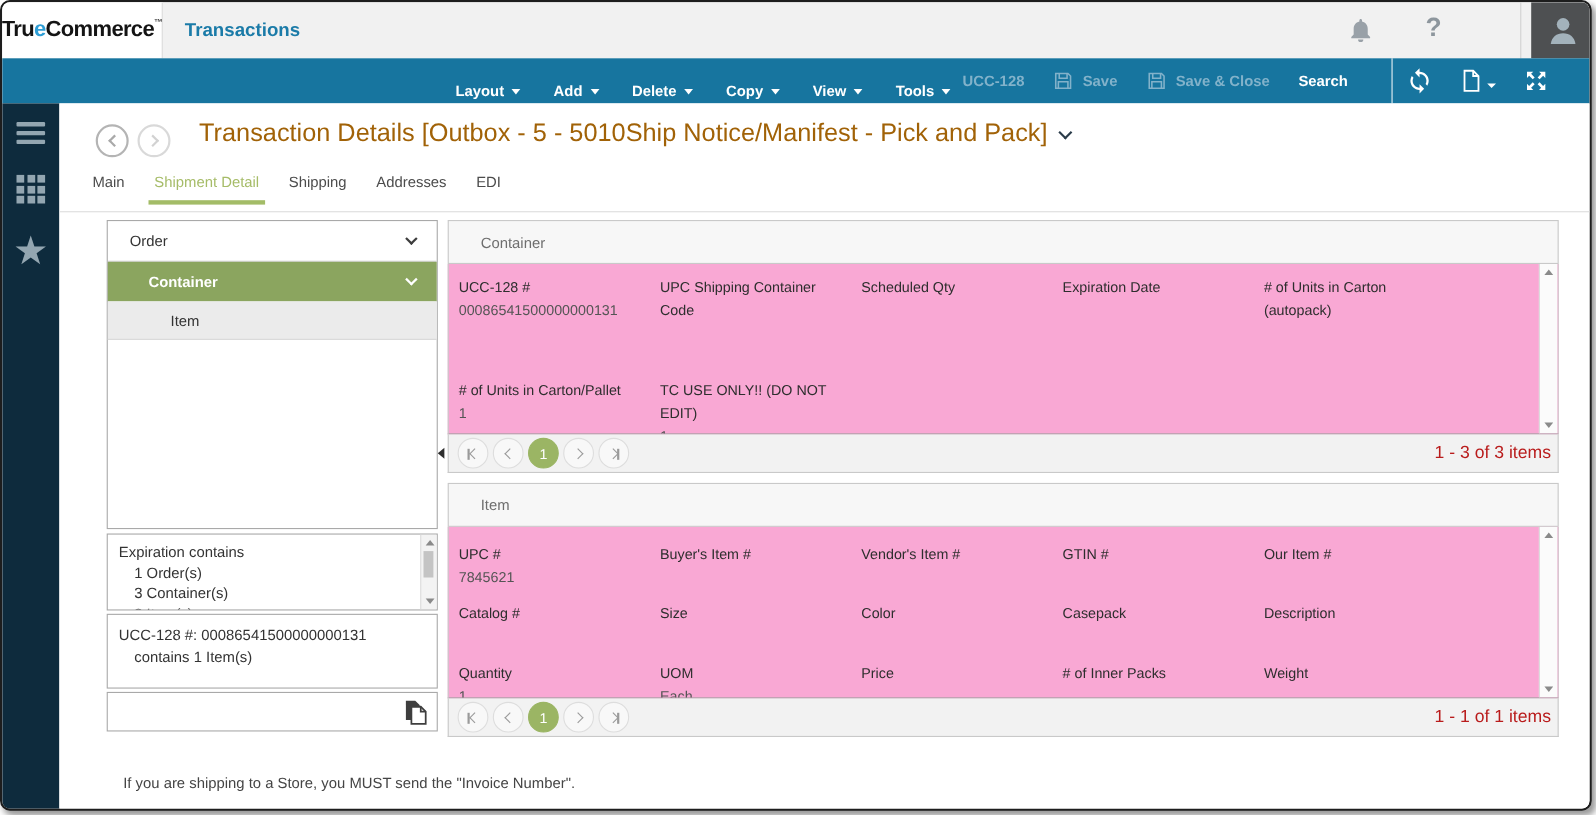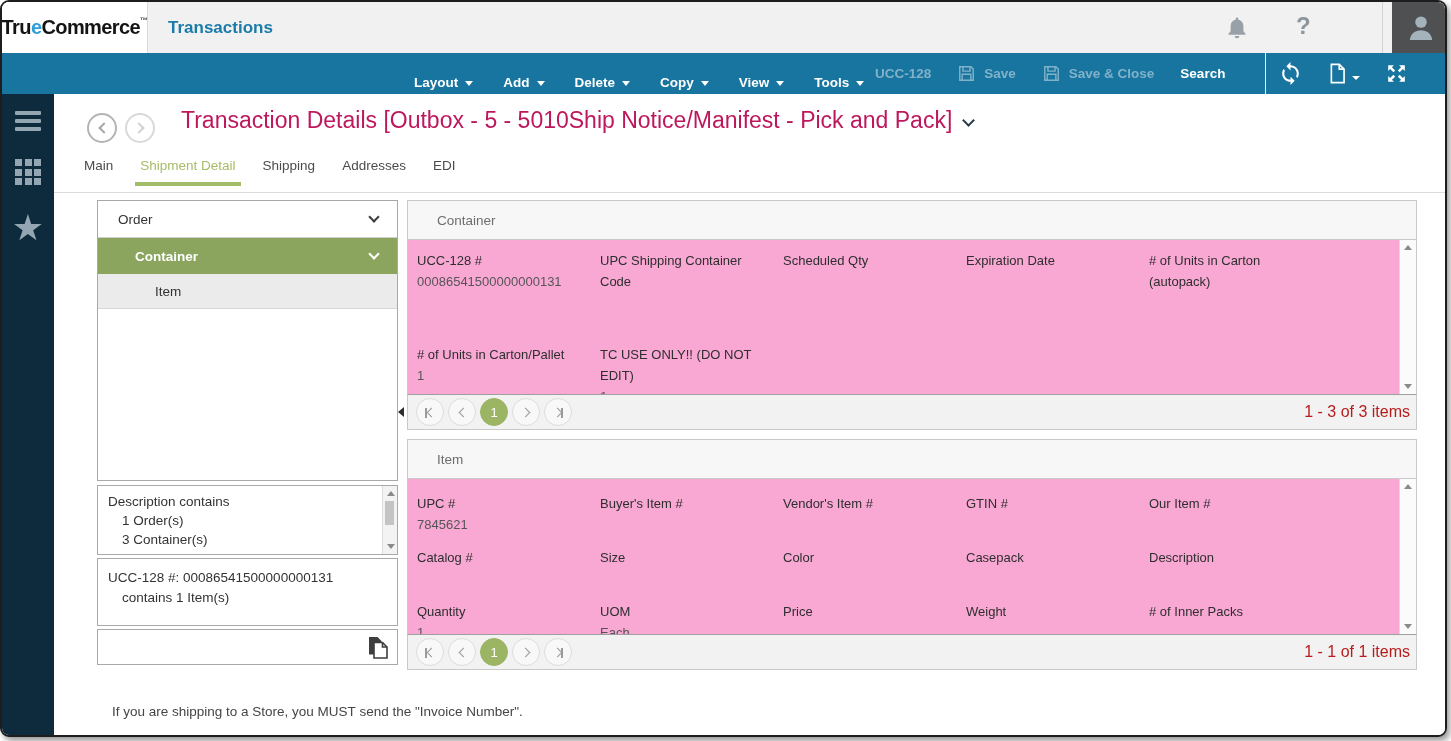--- a/index.html
+++ b/index.html
@@ -57,21 +57,21 @@
 
   
   .main { position:absolute; left:52px; top:92px; width:1395px; height:645px; background:#fff; }
   .nav-circle { position:absolute; top:19px; width:30px; height:30px; border-radius:50%;
     display:flex; align-items:center; justify-content:center; cursor:pointer; background:#fff; }
   .nav-back { left:33px; border:2px solid #b4b4b4; }
   .nav-fwd  { left:71px; border:2px solid #d9d9d9; }
   .chev { width:8px; height:8px; border-left:2px solid #b9b9b9; border-bottom:2px solid #b9b9b9; }
   .chev-l { transform:rotate(45deg); margin-left:3px; }
   .chev-r { transform:rotate(-135deg); margin-right:3px; border-color:#d2d2d2; }
-  .page-title { position:absolute; left:127px; top:13px; font-size:23px; color:#be185d; white-space:nowrap; }
+  .page-title { position:absolute; left:127px; top:13px; font-size:23px; color:#a16207; white-space:nowrap; }
   .title-caret { display:inline-block; width:9px; height:9px; border-right:2px solid #2b3c4a; border-bottom:2px solid #2b3c4a;
     transform:rotate(45deg); margin-left:12px; margin-bottom:3px; cursor:pointer; }
 
   .tabs { position:absolute; left:30px; top:64px; display:flex; gap:27px; }
   .tab { font-size:13.5px; color:#4c4c4c; padding-bottom:13px; position:relative; cursor:pointer; white-space:nowrap; }
   .tab.active { color:#a6bc68; }
   .tab.active::after { content:""; position:absolute; left:-5px; right:-5px; bottom:0; height:4px; background:#a3bc67; }
   .tabs-line { position:absolute; left:0; top:98px; width:100%; height:1px; background:#dcdcdc; }
 
   
@@ -282,21 +282,21 @@
         <span>Container</span>
         <span class="tree-chev white"></span>
       </div>
       <div class="tree-row tree-item">
         <span>Item</span>
       </div>
     </div>
 
     <div class="info-box summary-box">
       <div class="summary-text">
-        <div>Description contains</div>
+        <div>Expiration contains</div>
         <div class="indent">1 Order(s)</div>
         <div class="indent">3 Container(s)</div>
         <div class="indent">3 Item(s)</div>
       </div>
       <div class="vscroll">
         <div class="tri-up"></div>
         <div class="vthumb"></div>
         <div class="tri-down"></div>
       </div>
     </div>
@@ -437,25 +437,25 @@
             </div>
           <div class="field">
               <div class="f-label">UOM</div>
               <div class="f-value">Each</div>
             </div>
           <div class="field">
               <div class="f-label">Price</div>
               <div class="f-value"></div>
             </div>
           <div class="field">
+              <div class="f-label"># of Inner Packs</div>
+              <div class="f-value"></div>
+            </div>
+          <div class="field">
               <div class="f-label">Weight</div>
-              <div class="f-value"></div>
-            </div>
-          <div class="field">
-              <div class="f-label"># of Inner Packs</div>
               <div class="f-value"></div>
             </div>
         </div>
         <div class="panel-scroll">
           <div class="tri-up"></div>
           <div class="tri-down"></div>
         </div>
       </div>
       <div class="pager">
         <div class="pg-btn">

